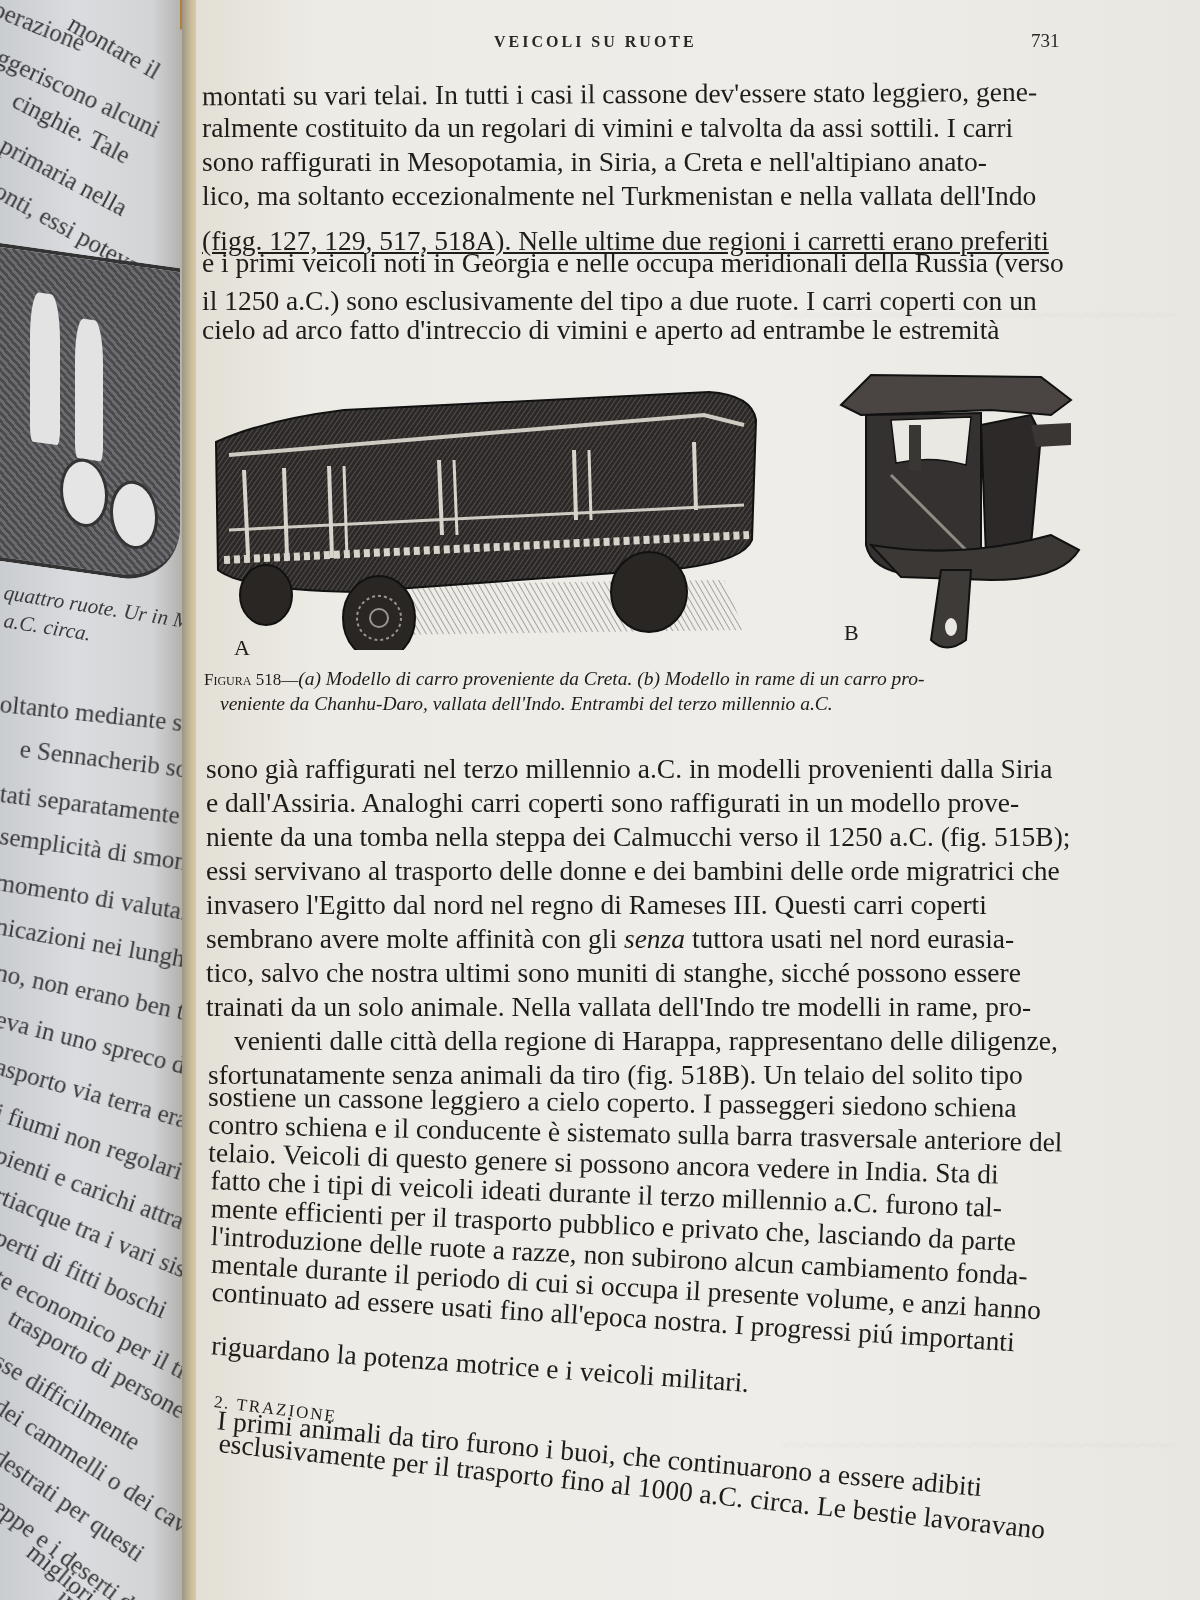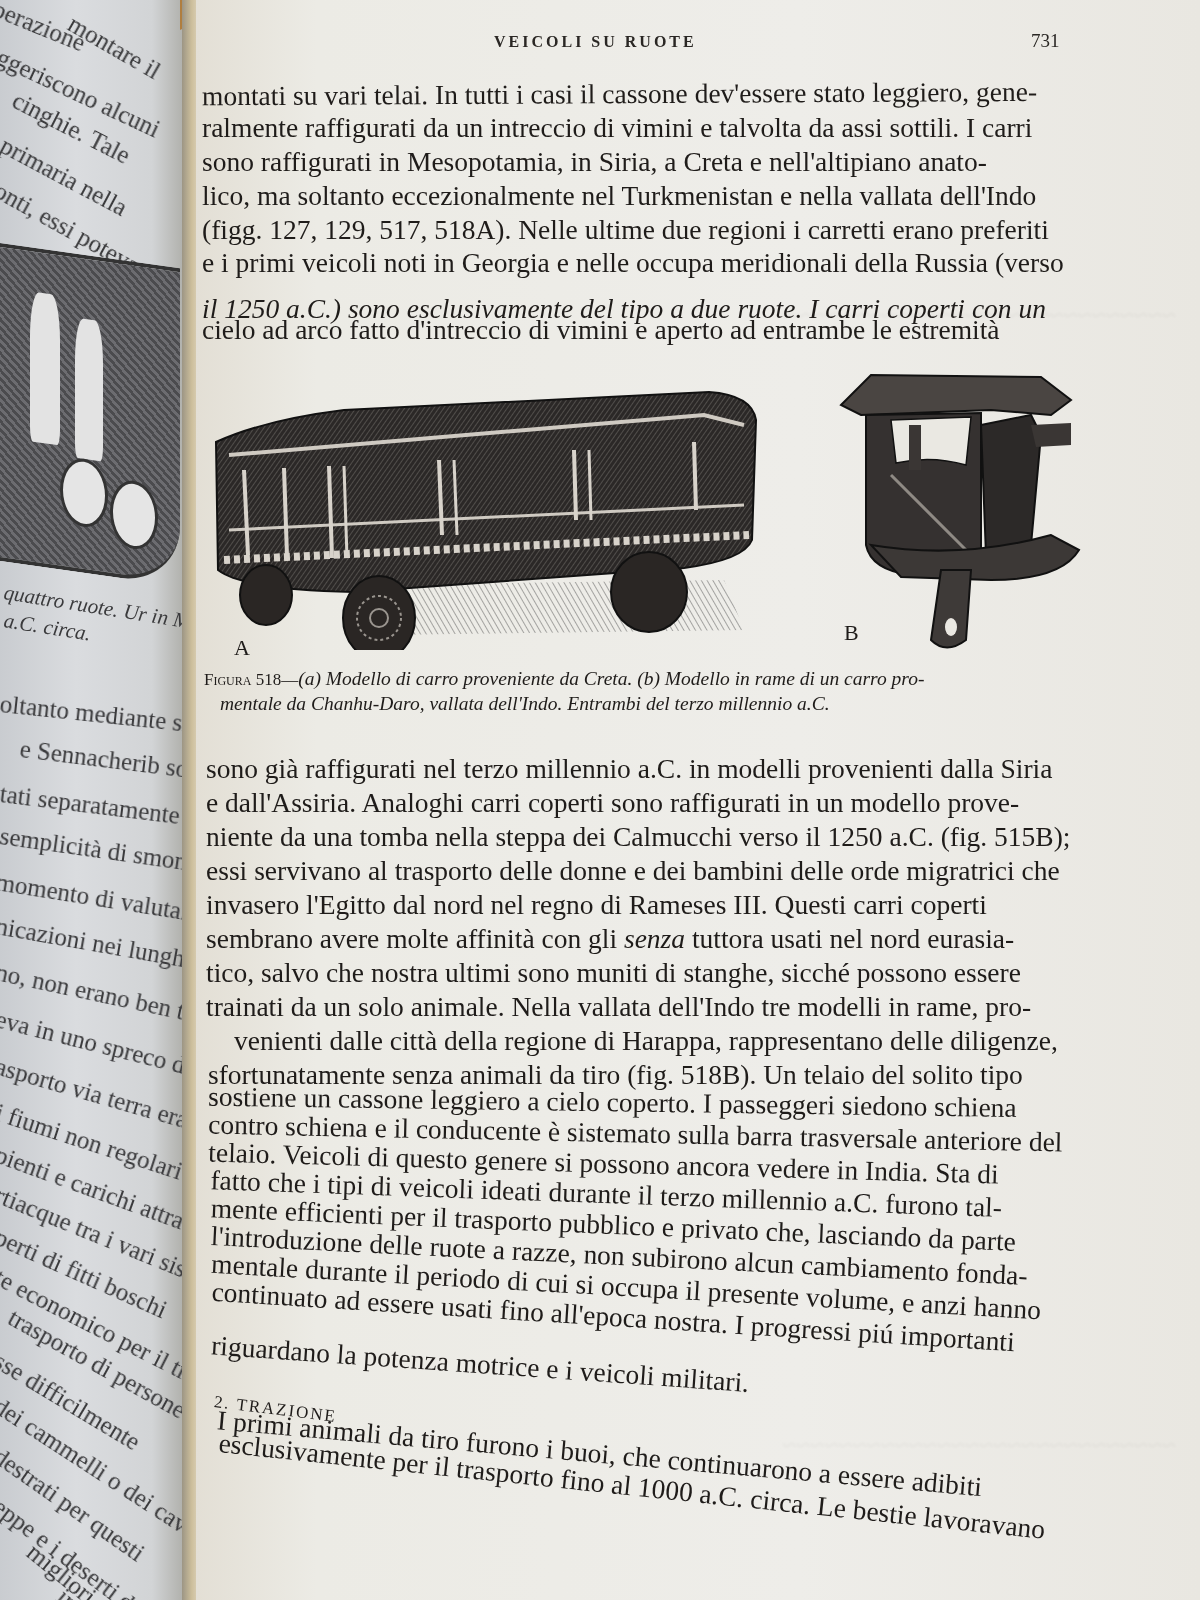--- a/index.html
+++ b/index.html
@@ -118,26 +118,26 @@
 
 <div class="right-page">
 
   <div class="shadow-text" style="top:300px;">~~~~~~~~~~~~~~~~~~~~~~~~~~~~</div>
   <div class="shadow-text" style="top:1430px;">~~~~~~~~~~~~~~~~~~~~~~~~~~~~</div>
 
   <div class="running-head">Veicoli su ruote</div>
   <div class="page-number">731</div>
 
   <div class="text-line" style="top:77px; left:6px; transform:rotate(-0.3deg);">montati su vari telai. In tutti i casi il cassone dev'essere stato leggiero, gene-</div>
-  <div class="text-line" style="top:111px; left:6px;">ralmente raffigurati da un intreccio di vimini e talvolta da assi sottili. I carri</div>
+  <div class="text-line" style="top:111px; left:6px;">ralmente costituito da un regolari di vimini e talvolta da assi sottili. I carri</div>
   <div class="text-line" style="top:145px; left:6px;">sono raffigurati in Mesopotamia, in Siria, a Creta e nell'altipiano anato-</div>
   <div class="text-line" style="top:179px; left:6px;">lico, ma soltanto eccezionalmente nel Turkmenistan e nella vallata dell'Indo</div>
-  <div class="text-line" style="top:213px; left:6px;">(figg. 127, 129, 517, 518A). Nelle ultime due regioni i carretti erano preferiti</div>
+  <div class="text-line" style="top:224px; left:6px;text-decoration:underline;">(figg. 127, 129, 517, 518A). Nelle ultime due regioni i carretti erano preferiti</div>
   <div class="text-line" style="top:246px; left:6px;">e i primi veicoli noti in Georgia e nelle occupa meridionali della Russia (verso</div>
-  <div class="text-line" style="top:292px; left:6px;font-style:italic;">il 1250 a.C.) sono esclusivamente del tipo a due ruote. I carri coperti con un</div>
+  <div class="text-line" style="top:284px; left:6px;">il 1250 a.C.) sono esclusivamente del tipo a due ruote. I carri coperti con un</div>
   <div class="text-line" style="top:313px; left:6px;">cielo ad arco fatto d'intreccio di vimini e aperto ad entrambe le estremità</div>
 
   <div class="figure-wrap">
     <svg class="fig-a" viewBox="0 0 560 270">
       <defs>
         <pattern id="hatch" width="4" height="4" patternUnits="userSpaceOnUse" patternTransform="rotate(35)">
           <rect width="4" height="4" fill="#2b2827"></rect>
           <line x1="0" y1="0" x2="0" y2="4" stroke="#6b6763" stroke-width="1.2"></line>
         </pattern>
         <pattern id="shadowhatch" width="5" height="5" patternUnits="userSpaceOnUse" patternTransform="rotate(-30)">
@@ -177,21 +177,21 @@
       <path d="M60 190 Q150 205 240 180 L268 195 Q250 225 180 225 L90 222 Z" fill="#3c3836" stroke="#111" stroke-width="2"></path>
       <path d="M130 215 L120 285 Q135 300 155 285 L160 215 Z" fill="#3e3a38" stroke="#111" stroke-width="2"></path>
       <ellipse cx="140" cy="272" rx="6" ry="9" fill="#eae8e2"></ellipse>
     </svg>
     <div class="fig-label" style="left:648px; top:265px;">B</div>
   </div>
 
   <div class="caption-line" style="top:668px;">
     <span class="sc">Figura 518—</span><span>(a) Modello di carro proveniente da Creta. (b) Modello in rame di un carro pro-</span>
   </div>
-  <div class="caption-line" style="top:693px; left:24px;">mentale da Chanhu-Daro, vallata dell'Indo. Entrambi del terzo millennio a.C.</div>
+  <div class="caption-line" style="top:693px; left:24px;">veniente da Chanhu-Daro, vallata dell'Indo. Entrambi del terzo millennio a.C.</div>
 
   <div class="text-line" style="top:752px;">sono già raffigurati nel terzo millennio a.C. in modelli provenienti dalla Siria</div>
   <div class="text-line" style="top:786px;">e dall'Assiria. Analoghi carri coperti sono raffigurati in un modello prove-</div>
   <div class="text-line" style="top:820px;">niente da una tomba nella steppa dei Calmucchi verso il 1250 a.C. (fig. 515B);</div>
   <div class="text-line" style="top:854px;">essi servivano al trasporto delle donne e dei bambini delle orde migratrici che</div>
   <div class="text-line" style="top:888px;">invasero l'Egitto dal nord nel regno di Rameses III. Questi carri coperti</div>
   <div class="text-line" style="top:922px;">sembrano avere molte affinità con gli <span class="ital">senza</span> tuttora usati nel nord eurasia-</div>
   <div class="text-line" style="top:956px;">tico, salvo che nostra ultimi sono muniti di stanghe, sicché possono essere</div>
   <div class="text-line" style="top:990px;">trainati da un solo animale. Nella vallata dell'Indo tre modelli in rame, pro-</div>
   <div class="text-line" style="top:1024px;margin-left:28px;">venienti dalle città della regione di Harappa, rappresentano delle diligenze,</div>

